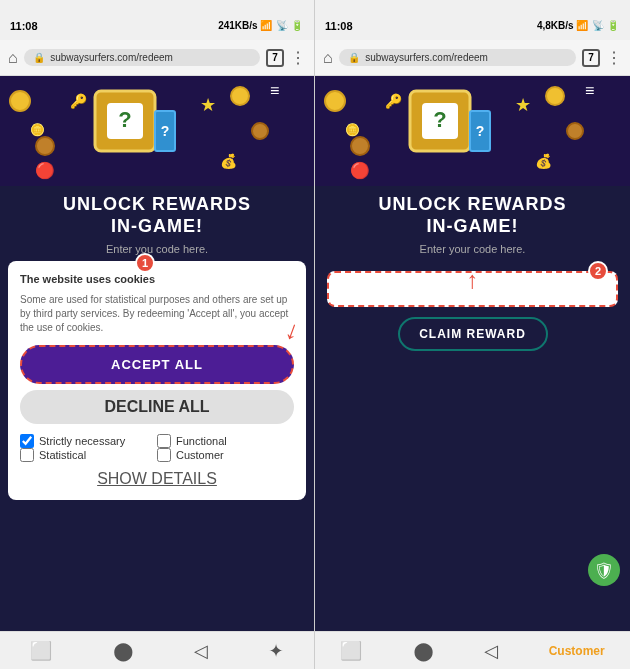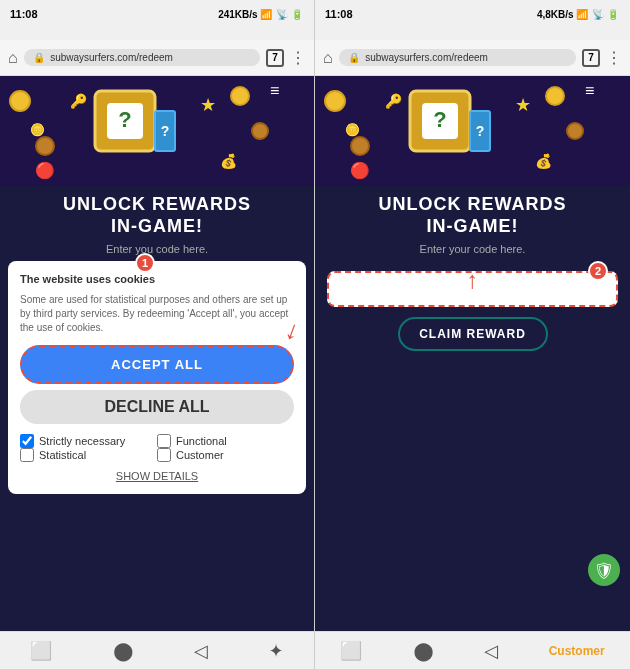--- a/index.html
+++ b/index.html
@@ -19,21 +19,21 @@
       background: #f0f0f0;
       display: flex;
       flex-direction: column;
       border-right: 1px solid #ccc;
     }
 
     .status-bar {
       background: #f0f0f0;
       display: flex;
       justify-content: space-between;
-      align-items: flex-end;
+      align-items: flex-start;
       padding: 20px 10px;
       font-size: 11px;
       font-weight: bold;
       height: 22px;
     }
 
     .status-bar .time { font-weight: bold; font-size: 11px; }
     .status-bar .icons { display: flex; gap: 3px; align-items: center; font-size: 10px; }
 
     .browser-bar {
@@ -121,21 +121,21 @@
 
     .cookie-desc {
       font-size: 10px;
       color: #666;
       line-height: 1.4;
       margin-bottom: 10px;
     }
 
     .accept-all-btn {
       width: 100%;
-      background: #3b82f6;
+      background: #4c1d95;
       color: white;
       border: none;
       border-radius: 20px;
       padding: 10px;
       font-size: 13px;
       font-weight: bold;
       letter-spacing: 1px;
       text-transform: uppercase;
       cursor: pointer;
       border: 2.5px dashed #e74c3c;
@@ -172,21 +172,21 @@
     }
 
     .checkbox-item input[type="checkbox"] {
       width: 14px;
       height: 14px;
     }
 
     .show-details {
       text-align: center;
       margin-top: 8px;
-      font-size: 11px;
+      font-size: 16px;
       color: #555;
       text-decoration: underline;
       cursor: pointer;
     }
 
     
     .right-content {
       background: #1a1a3e;
       flex: 1;
       display: flex;

